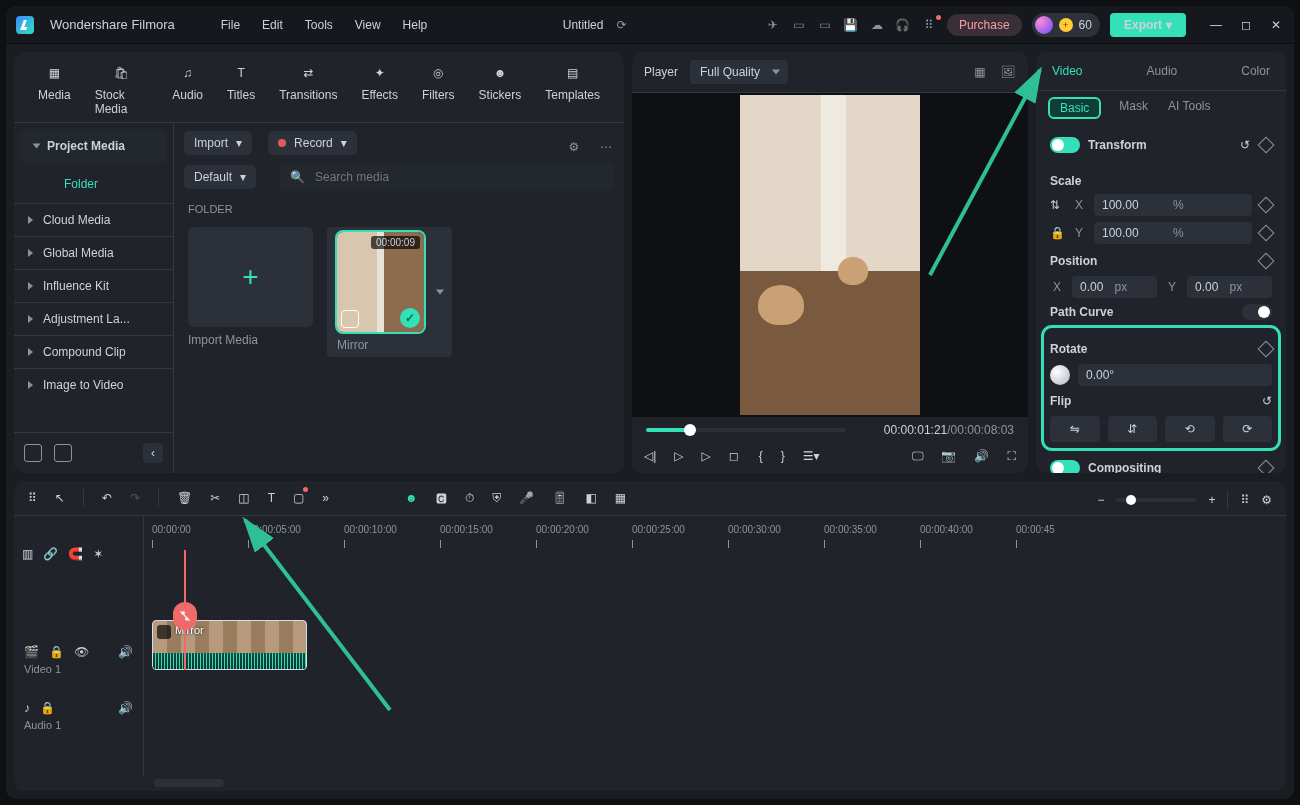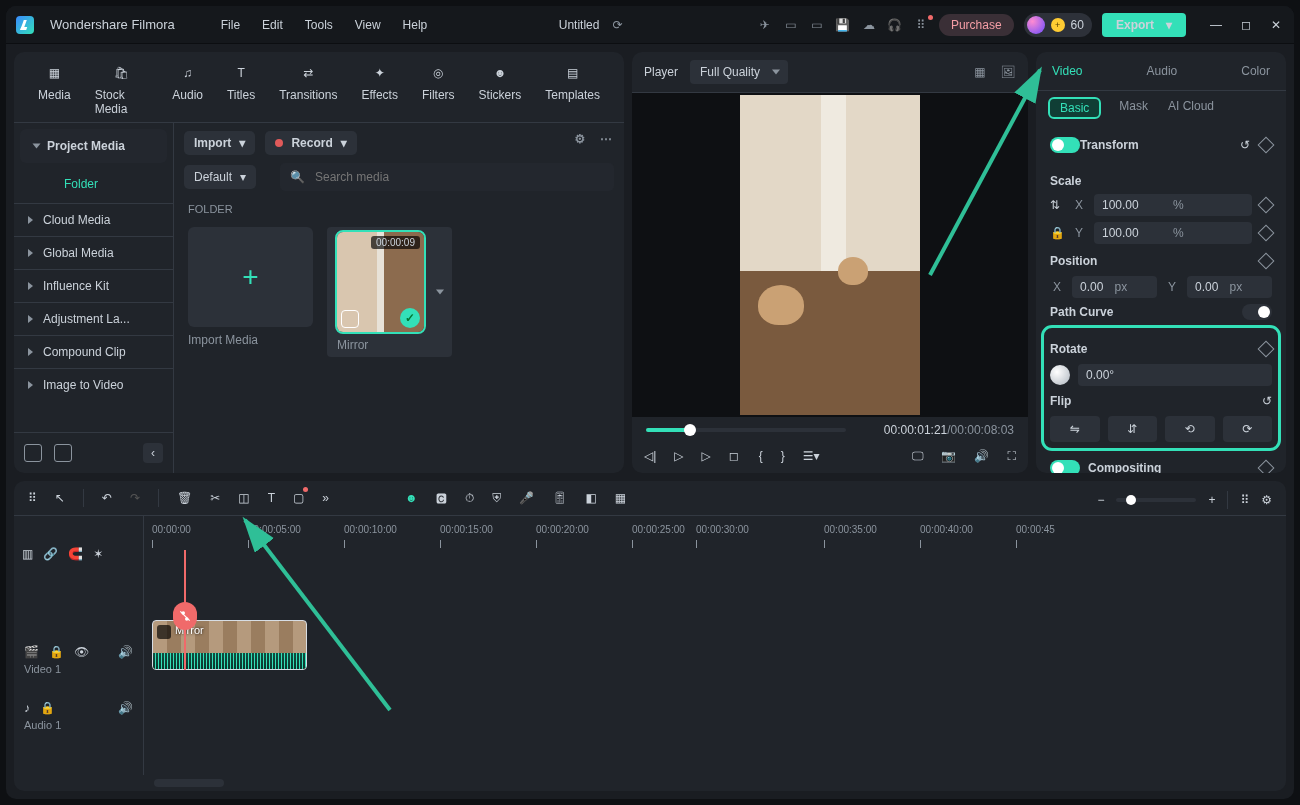--- a/index.html
+++ b/index.html
@@ -18,21 +18,21 @@
   .menus{display:flex;gap:22px;margin-left:30px;}
   .menus span{color:var(--text);cursor:default;}
   .title-center{flex:1;display:flex;justify-content:center;align-items:center;gap:10px;}
   .title-center .proj{color:var(--text);}
   .title-right{display:flex;align-items:center;gap:10px;}
   .ticon{width:16px;height:16px;display:inline-flex;align-items:center;justify-content:center;color:var(--text-dim);}
   .purchase{background:#3a2f36;color:#f59ea6;padding:4px 12px;border-radius:14px;}
   .credits{display:flex;align-items:center;gap:6px;background:#2d3139;padding:3px 8px 3px 3px;border-radius:14px;}
   .credits .av{width:18px;height:18px;border-radius:50%;background:radial-gradient(circle at 30% 30%,#ff8bd1,#6b4bff);}
   .credits .coin{width:14px;height:14px;border-radius:50%;background:#ffcc33;display:flex;align-items:center;justify-content:center;color:#5a4000;font-size:9px;}
-  .export{background:var(--accent);color:#0c3b30;padding:5px 14px;border-radius:4px;display:flex;align-items:center;gap:12px;font-weight:600;}
+  .export{background:var(--accent);color:#0c3b30;padding:5px 14px;border-radius:4px;display:flex;align-items:center;gap:4px;font-weight:600;}
   .winbtns{display:flex;gap:14px;margin-left:12px;}
   .winbtns span{width:16px;height:16px;display:flex;align-items:center;justify-content:center;}
   
   .workarea{flex:1;display:flex;gap:8px;padding:8px;min-height:0;}
   .leftcol{display:flex;flex-direction:column;gap:8px;width:610px;}
   
   .medialib{flex:1;background:var(--panel);border-radius:10px;display:flex;flex-direction:column;overflow:hidden;}
   .libtabs{display:flex;gap:24px;padding:10px 24px 6px;border-bottom:1px solid var(--border);}
   .libtab{display:flex;flex-direction:column;align-items:center;gap:4px;color:var(--text-dim);}
   .libtab.active{color:var(--accent);}
@@ -41,21 +41,21 @@
   .sidenav{width:160px;border-right:1px solid var(--border);display:flex;flex-direction:column;padding-top:2px;}
   .sidenav .hdr{padding:10px 14px;background:var(--bg3);border-radius:6px;margin:4px 6px 6px;font-weight:600;display:flex;align-items:center;gap:8px;}
   .caret{width:0;height:0;border-top:4px solid transparent;border-bottom:4px solid transparent;border-left:5px solid var(--text-dim);transform:rotate(90deg);}
   .caret.right{transform:none;}
   .folderlink{color:var(--accent);padding:8px 14px 12px 50px;}
   .navitem{display:flex;align-items:center;gap:10px;padding:9px 14px;color:var(--text-dim);border-top:1px solid var(--border);}
   .navfoot{margin-top:auto;display:flex;align-items:center;gap:12px;padding:10px;border-top:1px solid var(--border);}
   .navfoot .sq{width:18px;height:18px;border:1.5px solid var(--text-dim);border-radius:3px;}
   .navfoot .coll{margin-left:auto;width:20px;height:20px;background:var(--bg4);border-radius:4px;display:flex;align-items:center;justify-content:center;}
   .libmain{flex:1;display:flex;flex-direction:column;}
-  .libtoolbar{display:flex;align-items:flex-start;gap:10px;padding:8px 10px;font-weight:bold;}
+  .libtoolbar{display:flex;align-items:flex-end;gap:16px;padding:8px 10px;}
   .pill{background:var(--bg4);border-radius:5px;padding:5px 10px;display:flex;align-items:center;gap:8px;}
   .rec::before{content:"";width:8px;height:8px;border-radius:50%;background:#e05a5a;display:inline-block;}
   .spacer{flex:1;}
   .searchrow{display:flex;align-items:center;gap:24px;padding:0 10px 8px;}
   .searchrow .srch{flex:1;background:var(--bg3);border-radius:5px;display:flex;align-items:center;gap:8px;padding:6px 10px;}
   .srch input{background:transparent;border:none;outline:none;flex:1;color:var(--text);}
   .section-label{padding:4px 14px;color:var(--text-dim);font-size:11px;}
   .thumbs{display:flex;gap:14px;padding:8px 14px;}
   .thumb{width:125px;}
   .thumb .box{height:100px;background:var(--bg4);border-radius:6px;display:flex;align-items:center;justify-content:center;position:relative;overflow:hidden;}
@@ -360,25 +360,25 @@
 
     <div class="inspector">
       <div class="insptabs">
         <span class="active">Video</span>
         <span>Audio</span>
         <span>Color</span>
       </div>
       <div class="subtabs">
         <span class="active">Basic</span>
         <span>Mask</span>
-        <span>AI Cloud</span>
+        <span>AI Tools</span>
       </div>
       <div class="panelbody">
         <div class="prow hdr">
-          <div style="display:flex;gap:0;align-items:center">
+          <div style="display:flex;gap:8px;align-items:center">
             <span class="toggle"></span>
             <span class="klabel">Transform</span>
           </div>
           <div style="display:flex;gap:10px;align-items:center">
             <span>↺</span>
             <span class="diam"></span>
           </div>
         </div>
         <div class="klabel" style="margin-top:21px">Scale</div>
         <div class="inprow">
@@ -514,21 +514,21 @@
         </div>
       </div>
       <div class="laneswrap">
         <div class="ruler">
           <span class="tick" style="left:8px">00:00:00</span>
           <span class="tick" style="left:104px">00:00:05:00</span>
           <span class="tick" style="left:200px">00:00:10:00</span>
           <span class="tick" style="left:296px">00:00:15:00</span>
           <span class="tick" style="left:392px">00:00:20:00</span>
           <span class="tick" style="left:488px">00:00:25:00</span>
-          <span class="tick" style="left:552px">00:00:30:00</span>
+          <span class="tick" style="left:584px">00:00:30:00</span>
           <span class="tick" style="left:680px">00:00:35:00</span>
           <span class="tick" style="left:776px">00:00:40:00</span>
           <span class="tick" style="left:872px">00:00:45</span>
         </div>
         <div class="lanes">
           <div style="height:64px"></div>
           <div style="height:56px;position:relative">
             <div class="clip" style="left:8px;width:155px">
               <span class="pl"></span>
               <span class="nm">Mirror</span>

